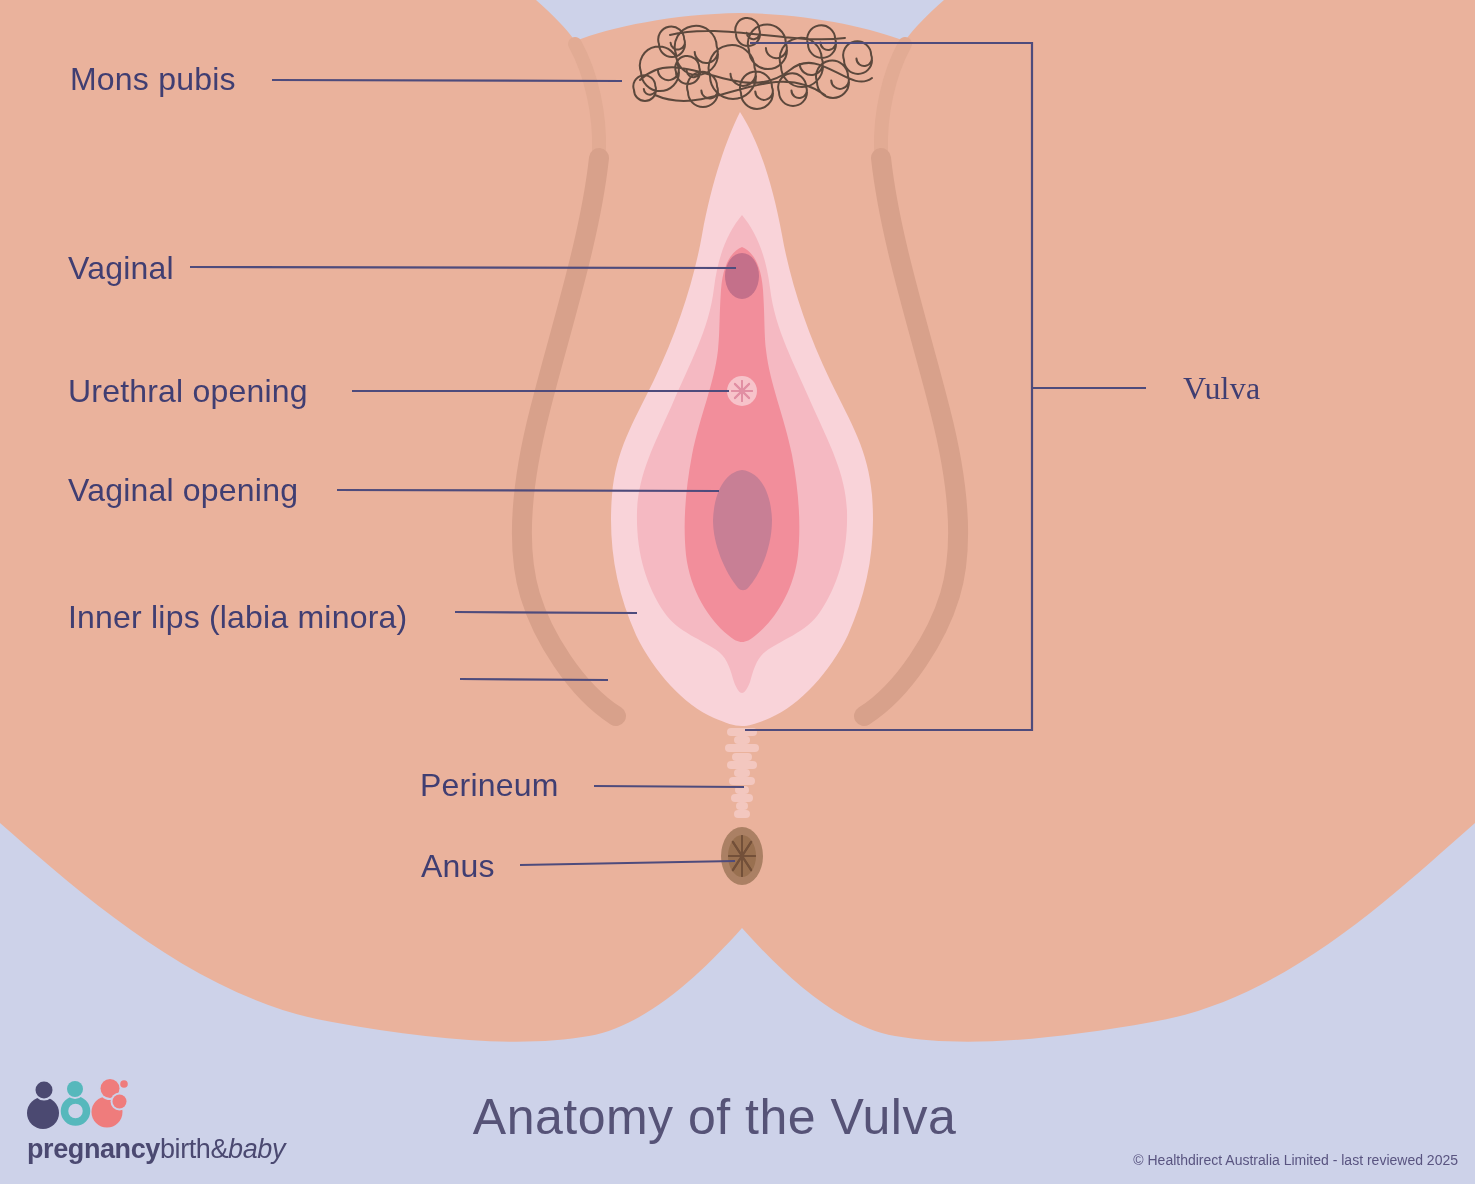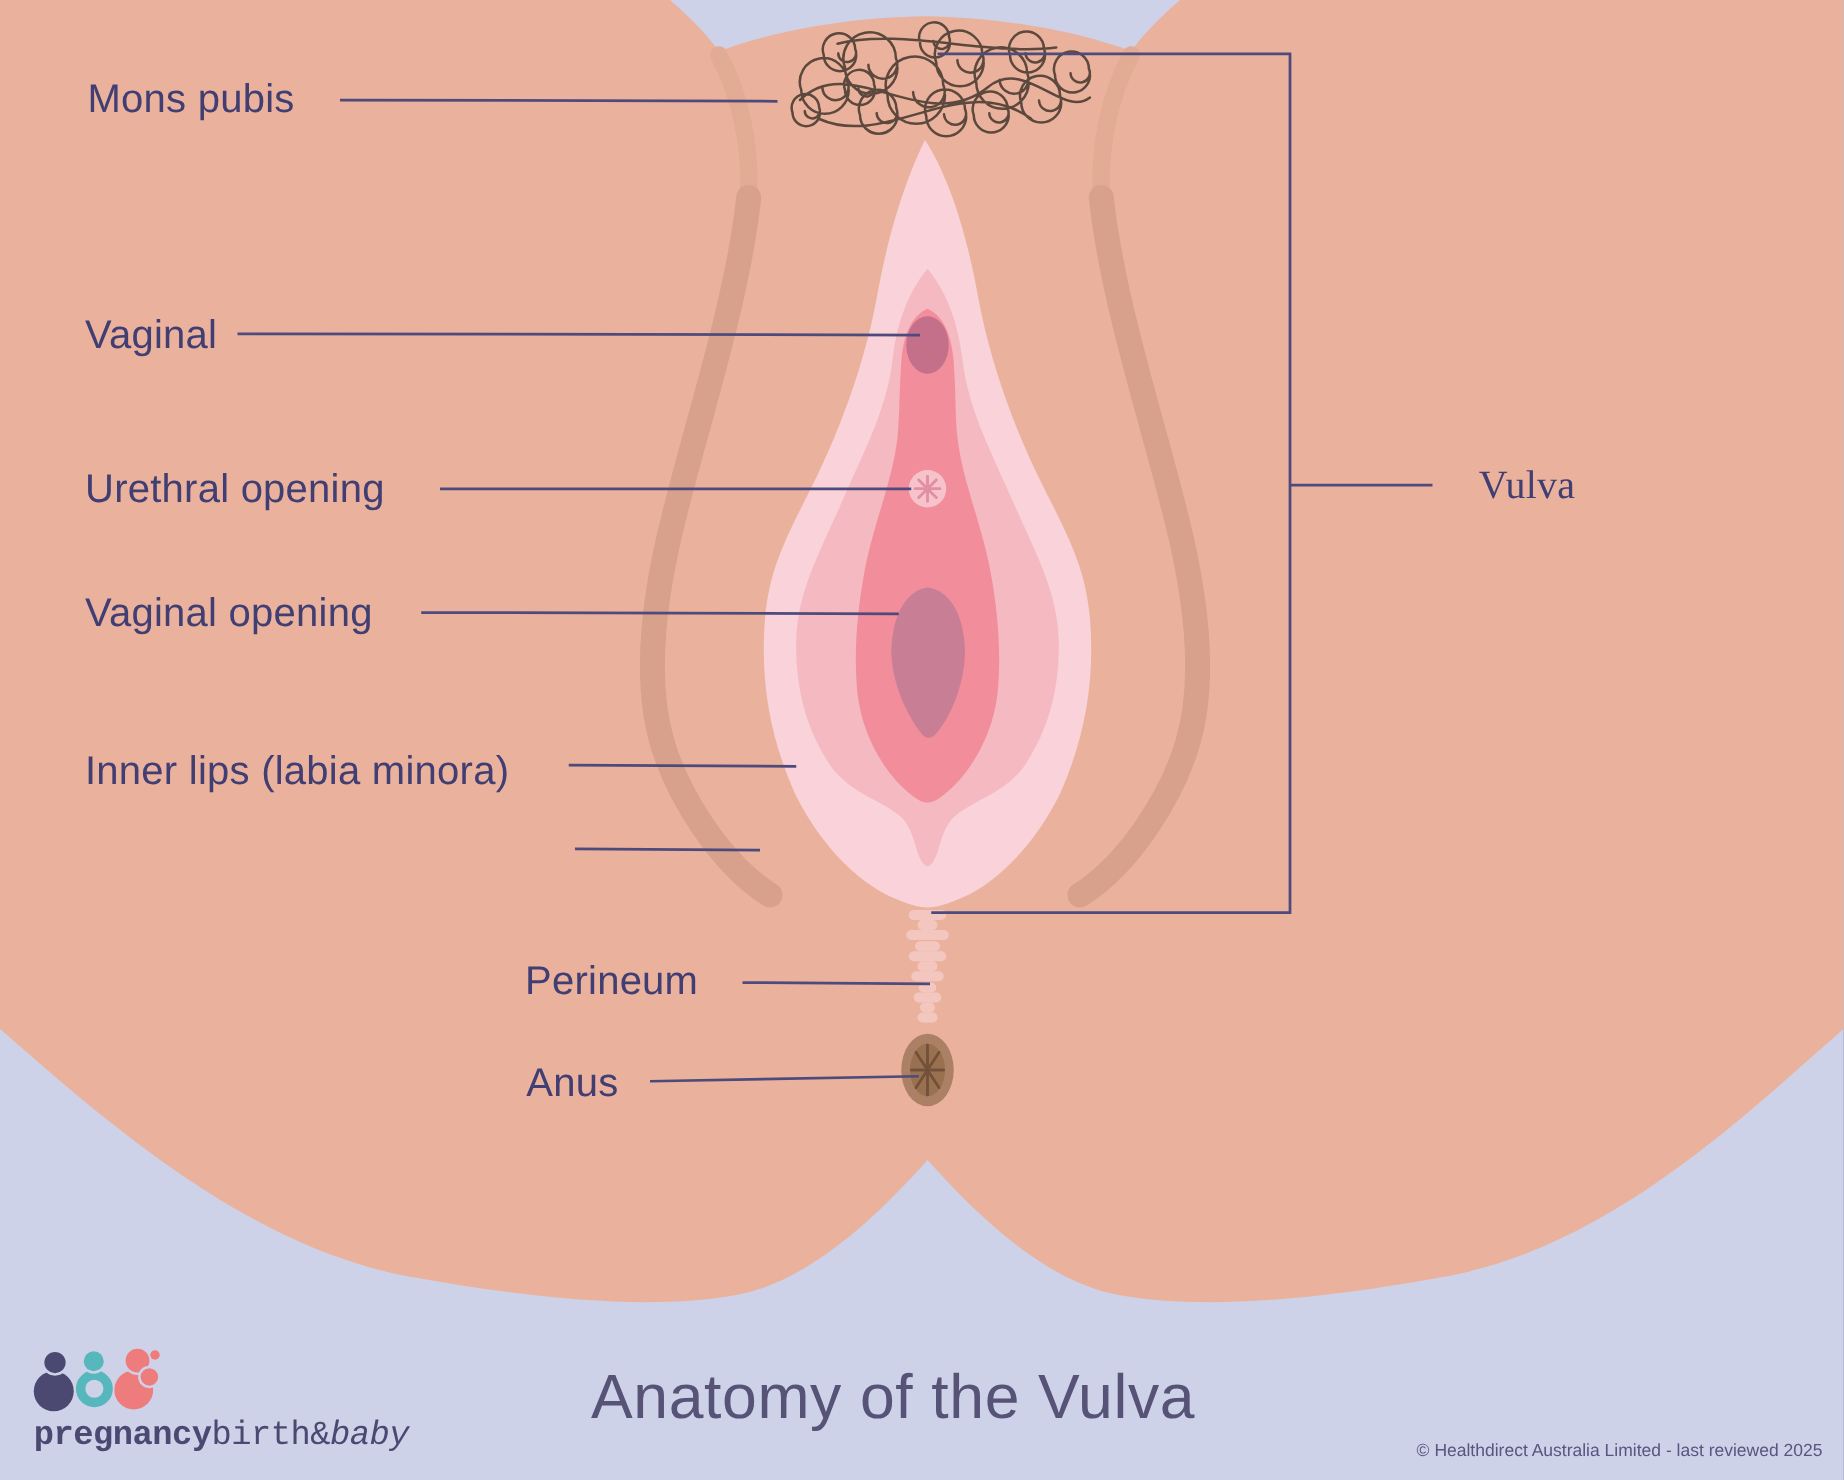--- a/index.html
+++ b/index.html
@@ -36,21 +36,20 @@
     font-size:14px;
     text-align:right;
   }
   .logo-text{
     position:absolute;
     left:27px;top:1134px;
     font-size:27px;
     color:var(--logo_purple,#4b4971);
     letter-spacing:-0.4px;
     white-space:nowrap;
-    font-family:Liberation Mono, monospace;
   }
   .logo-text .b{font-weight:bold;}
   .logo-text .i{font-style:italic;}
 </style>
 </head>
 <body>
 
 <div class="canvas">
 
   <svg class="art" width="1475" height="1184" viewBox="0 0 1475 1184">

